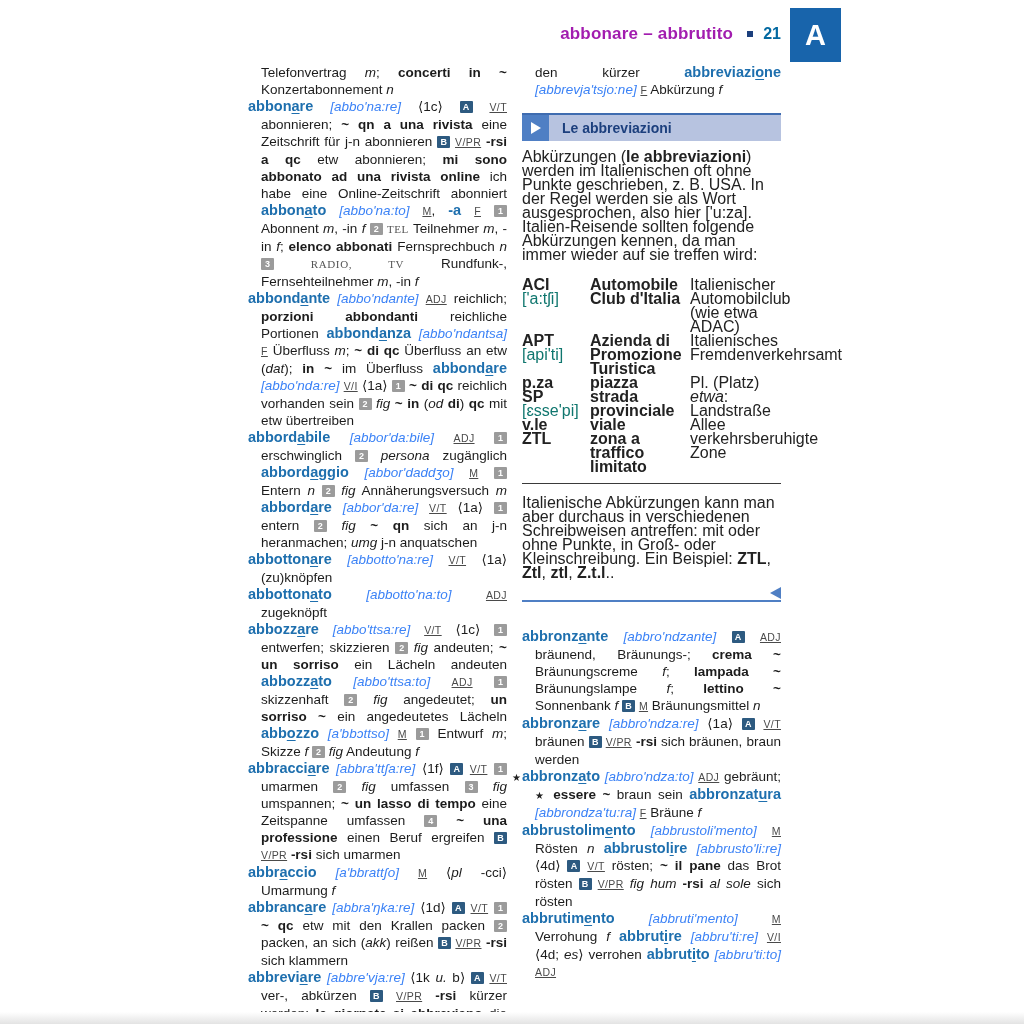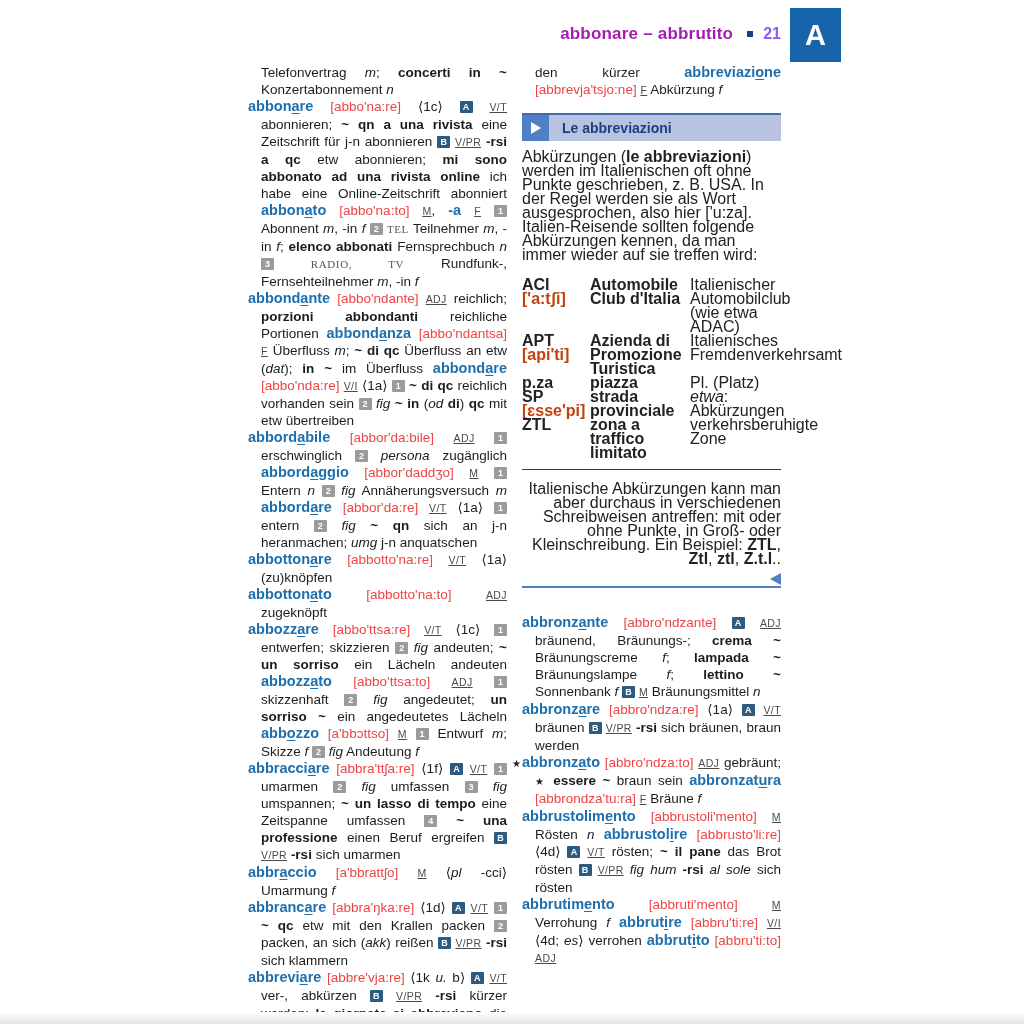--- a/index.html
+++ b/index.html
@@ -4,35 +4,35 @@
 <style>
   html,body{margin:0;padding:0;}
   body{
     width:1024px;height:1024px;position:relative;background:#ffffff;overflow:hidden;
     font-family:"Liberation Sans","DejaVu Sans",sans-serif;color:#1c1c1c;
   }
   
   .header{position:absolute;left:248px;top:24px;width:533px;text-align:right;white-space:nowrap;}
   .header .range{color:#a21caf;font-weight:700;font-size:17px;letter-spacing:0.2px;}
   .header .bullet{display:inline-block;width:6px;height:6px;background:#1c3f7d;margin:0 10px 2px 14px;vertical-align:middle;}
-  .header .pagenum{color:#8b5cf6;font-weight:700;font-size:16px;}
+  .header .pagenum{color:#0369a1;font-weight:700;font-size:16px;}
   .letter-tab{position:absolute;left:790px;top:8px;width:51px;height:54px;background:#1864ab;color:#fff;
     font-weight:700;font-size:29px;display:flex;align-items:center;justify-content:center;}
   
   .content{position:absolute;left:248px;top:64px;width:533px;}
   .col{position:absolute;top:0;width:259px;font-size:13.5px;line-height:17px;text-align:justify;}
   .col-left{left:0;}
   .col-right{left:274px;}
   .para{margin:0;padding-left:13px;text-indent:-13px;}
   .para.cont{text-indent:0;}
   .para.entry-star{text-indent:-23px;}
   
   .hw,.hu{color:#1e6fae;font-weight:700;font-size:14.5px;}
   .hu{text-decoration:underline;text-underline-offset:2px;}
-  .ph{color:#ef4444;}
+  .ph{color:#3b82f6;font-style:italic;}
   .b{font-weight:700;}
   .i{font-style:italic;}
   .lb{font-size:10.5px;color:#4a4a4a;text-decoration:underline;letter-spacing:0.4px;}
   .A{background:#2d5a80;}
   .N{background:#9b9b9b;}
   .A,.N{color:#fff;display:inline-block;width:13px;height:12px;line-height:12px;font-size:9px;
     font-weight:700;text-align:center;vertical-align:1px;border-radius:1px;text-indent:0;}
   .sc{font-size:11px;color:#555;letter-spacing:0.6px;font-family:Liberation Serif, serif;}
   .st{font-size:10px;color:#222;}
   
@@ -40,23 +40,23 @@
   .box-header{display:flex;border-top:2px solid #3f6cb0;height:26px;}
   .box-icon{width:27px;height:26px;background:#4f7fc4;display:flex;align-items:center;justify-content:center;flex:0 0 27px;}
   .box-icon .tri{width:0;height:0;border-left:10px solid #fff;border-top:6px solid transparent;border-bottom:6px solid transparent;}
   .box-title{flex:1;background:#b7c3e0;color:#1c3f7d;font-weight:700;font-size:14px;line-height:26px;padding-left:13px;text-indent:0;}
   .box-body{font-size:16px;line-height:14px;color:#222;}
   .box-body .intro{margin-top:9px;text-align:left;}
   .abbr-table{margin-top:8px;}
   .abbr-row{display:grid;grid-template-columns:64px 96px 1fr;column-gap:4px;text-align:left;}
   .abbr-cell{overflow-wrap:break-word;}
   .abbr-key{font-weight:700;}
-  .abbr-phon{color:#c2410c;font-weight:bold;}
+  .abbr-phon{color:#0f766e;}
   .box-divider{border:none;border-top:1.5px solid #3a3a3a;margin:9px 0 7px 0;}
-  .outro{text-align:right;margin-top:12px;}
+  .outro{text-align:left;margin-top:12px;}
   .box-end{position:relative;border-bottom:2px solid #4f7fc4;height:4px;margin-top:2px;}
   .box-end .tri-left{position:absolute;right:0;bottom:1px;width:0;height:0;
     border-right:11px solid #4f7fc4;border-top:6px solid transparent;border-bottom:6px solid transparent;}
   
   .page-edge{position:absolute;left:0;bottom:0;width:1024px;height:12px;
     background:linear-gradient(#ffffff,#e3e3e3);}
 </style>
 </head>
 <body>
 
@@ -120,21 +120,28 @@
                 </div>
                 <div class="abbr-cell"><span class="b">piazza</span></div>
                 <div class="abbr-cell"><span>Pl. (Platz)</span></div>
               </div>
               <div class="abbr-row">
                 <div class="abbr-cell">
                   <div class="abbr-key">SP</div>
                   <div class="abbr-phon">[ɛsse'pi]</div>
                 </div>
                 <div class="abbr-cell"><span class="b">strada provinciale</span></div>
-                <div class="abbr-cell"><span class="i">etwa</span><span>: Abkürzungen</span></div>
+                <div class="abbr-cell"><span class="i">etwa</span><span>: Landstraße</span></div>
+              </div>
+              <div class="abbr-row">
+                <div class="abbr-cell">
+                  <div class="abbr-key">v.le</div>
+                </div>
+                <div class="abbr-cell"><span class="b">viale</span></div>
+                <div class="abbr-cell"><span>Allee</span></div>
               </div>
               <div class="abbr-row">
                 <div class="abbr-cell">
                   <div class="abbr-key">ZTL</div>
                 </div>
                 <div class="abbr-cell"><span class="b">zona a traffico limitato</span></div>
                 <div class="abbr-cell"><span>verkehrsberuhigte Zone</span></div>
               </div>
             </div>
           <hr class="box-divider">

